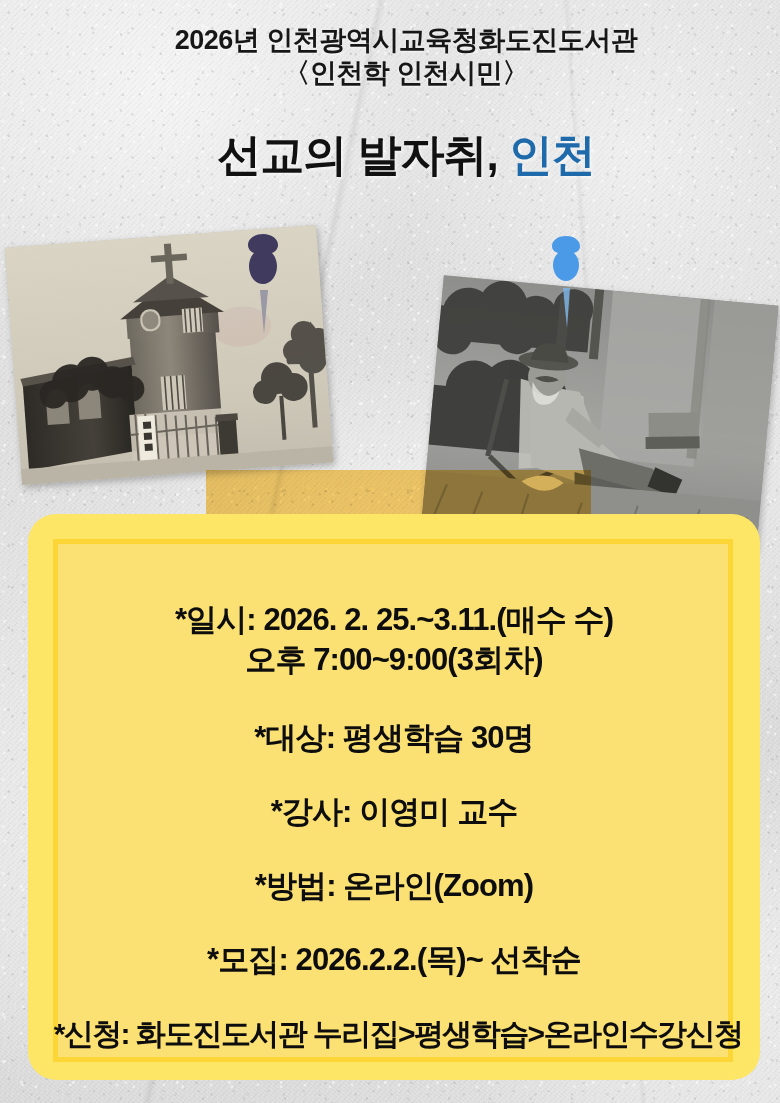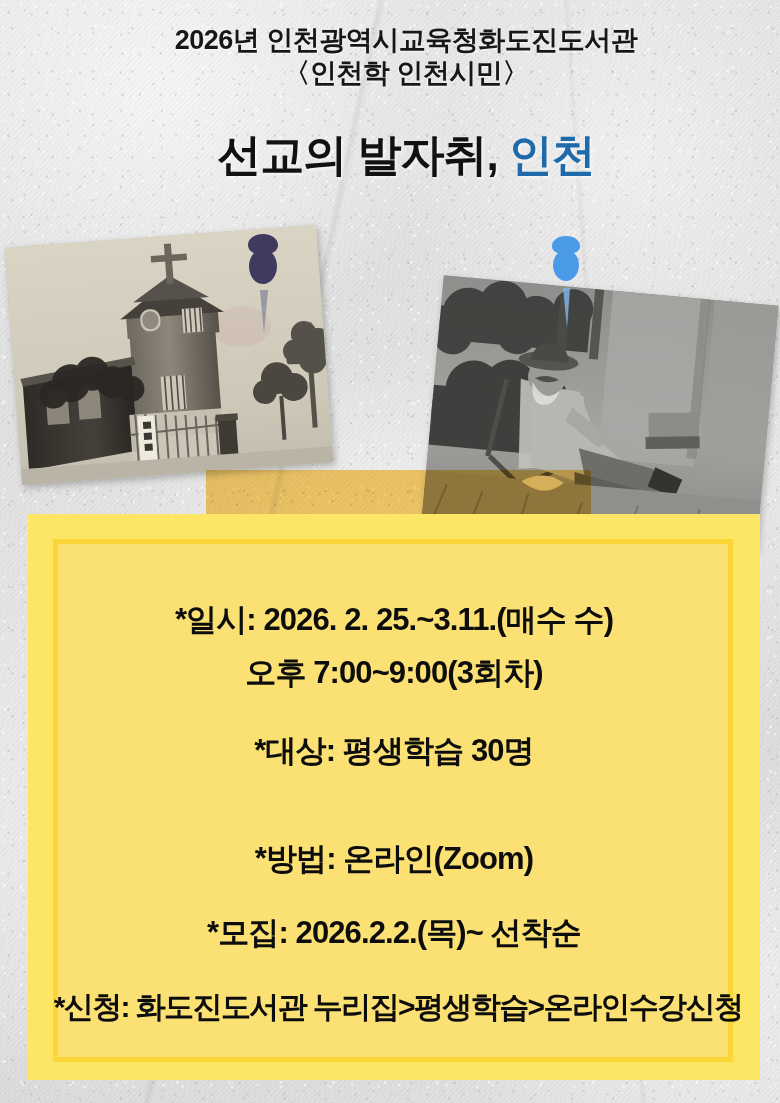--- a/index.html
+++ b/index.html
@@ -91,36 +91,36 @@
   
   #overlay-band{
     position:absolute;left:206px;top:470px;width:385px;height:80px;
     background:rgba(250,180,20,.62);
     mix-blend-mode:multiply;z-index:9;
   }
 
   
   #info-card{
     position:absolute;left:28px;top:514px;width:732px;height:566px;
-    background:#fde566;z-index:10;
+    background:#fde566;z-index:10;border-radius:28px;
   }
   #info-frame{
     position:absolute;left:25px;top:25px;right:27px;bottom:18px;
     border:5px solid #fcd636;
     background:#fbe173;
   }
   #info-text{
     position:absolute;left:0;right:0;top:86px;
     text-align:center;color:#0d0d0d;z-index:11;
   }
   .info-row{
     font-weight:800;font-size:31px;line-height:40px;letter-spacing:-.9px;
     white-space:nowrap;
   }
-  .info-row.sub{margin-top:13px;}
+  .info-row.sub{margin-top:0;}
   .gap-lg{height:38px;}
   .gap-md{height:34px;}
   .info-row.wide{font-size:30px;letter-spacing:-1.6px;margin-left:8px;}
 </style>
 </head>
 <body>
 
 <div id="poster">
 
   <div class="bg-layer bg-base"></div>
@@ -351,20 +351,21 @@
     <div id="info-frame"></div>
 
     <div id="info-text">
       <div class="info-row">*일시: 2026. 2. 25.~3.11.(매수 수)</div>
       <div class="info-row sub">오후 7:00~9:00(3회차)</div>
 
       <div class="gap-lg"></div>
       <div class="info-row">*대상: 평생학습 30명</div>
 
       <div class="gap-md"></div>
+      <div class="info-row">*강사: 이영미 교수</div>
 
       <div class="gap-md"></div>
       <div class="info-row">*방법: 온라인(Zoom)</div>
 
       <div class="gap-md"></div>
       <div class="info-row">*모집: 2026.2.2.(목)~ 선착순</div>
 
       <div class="gap-md"></div>
       <div class="info-row wide">*신청: 화도진도서관 누리집&gt;평생학습&gt;온라인수강신청</div>
     </div>

